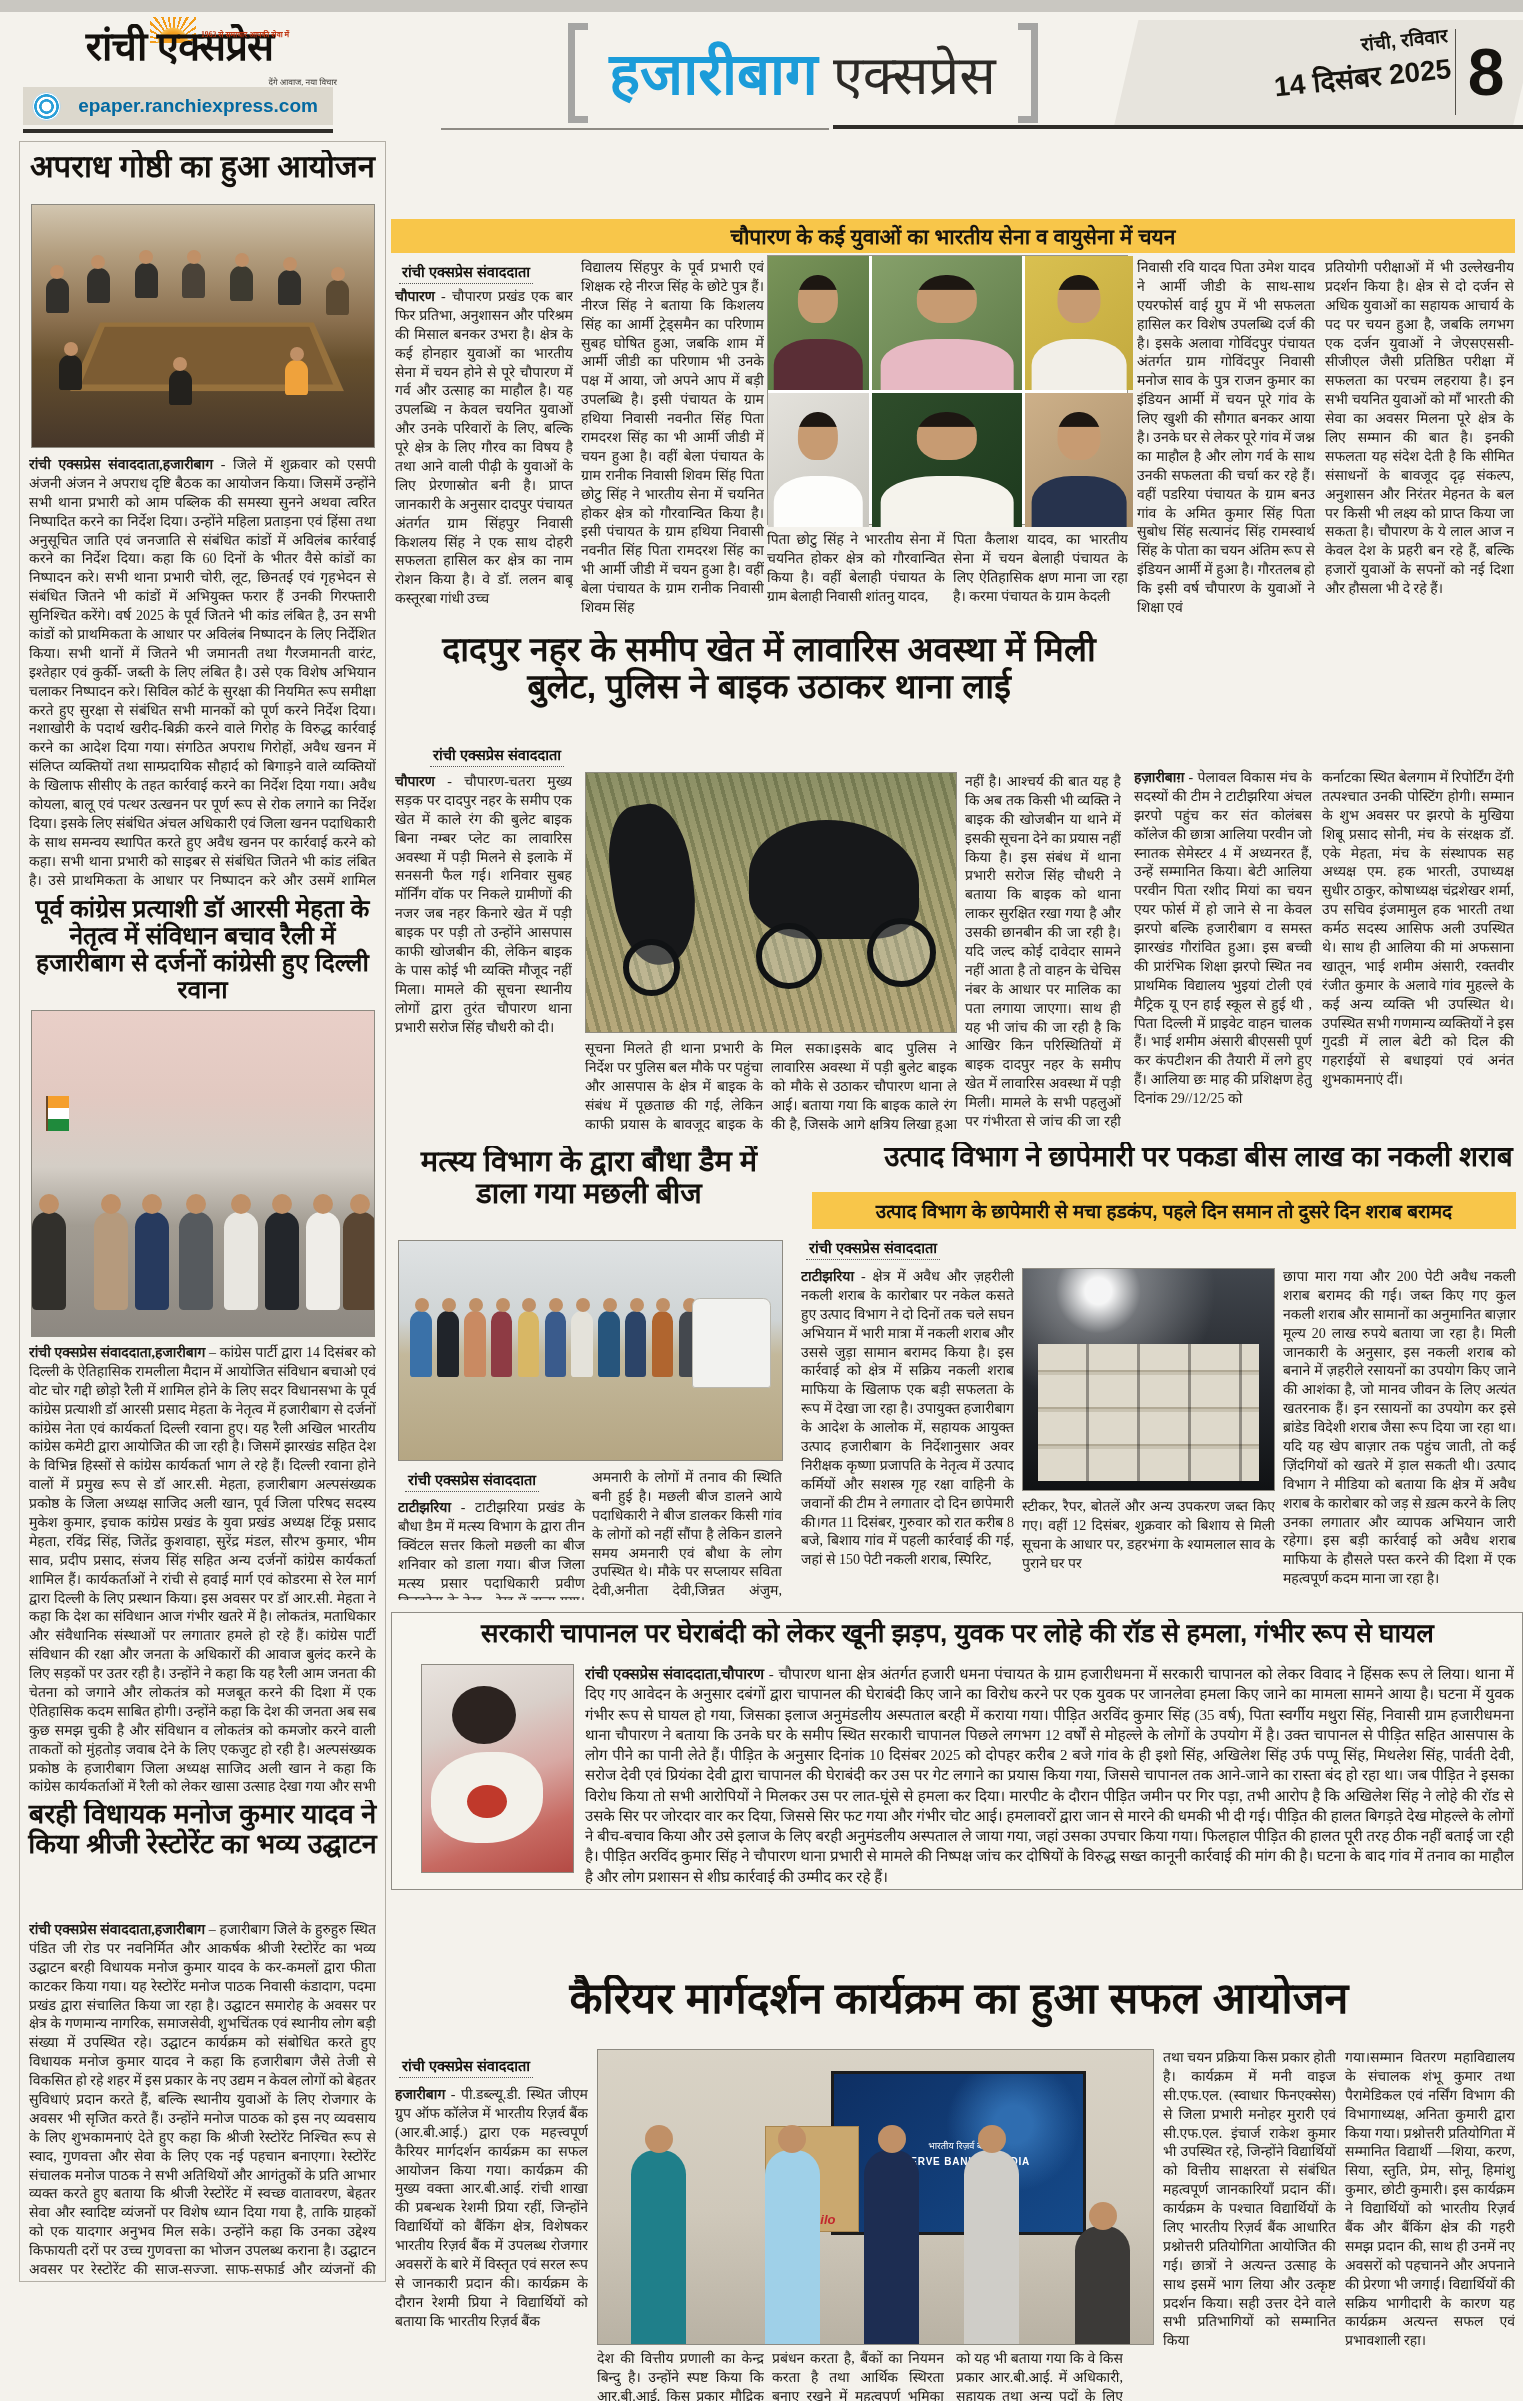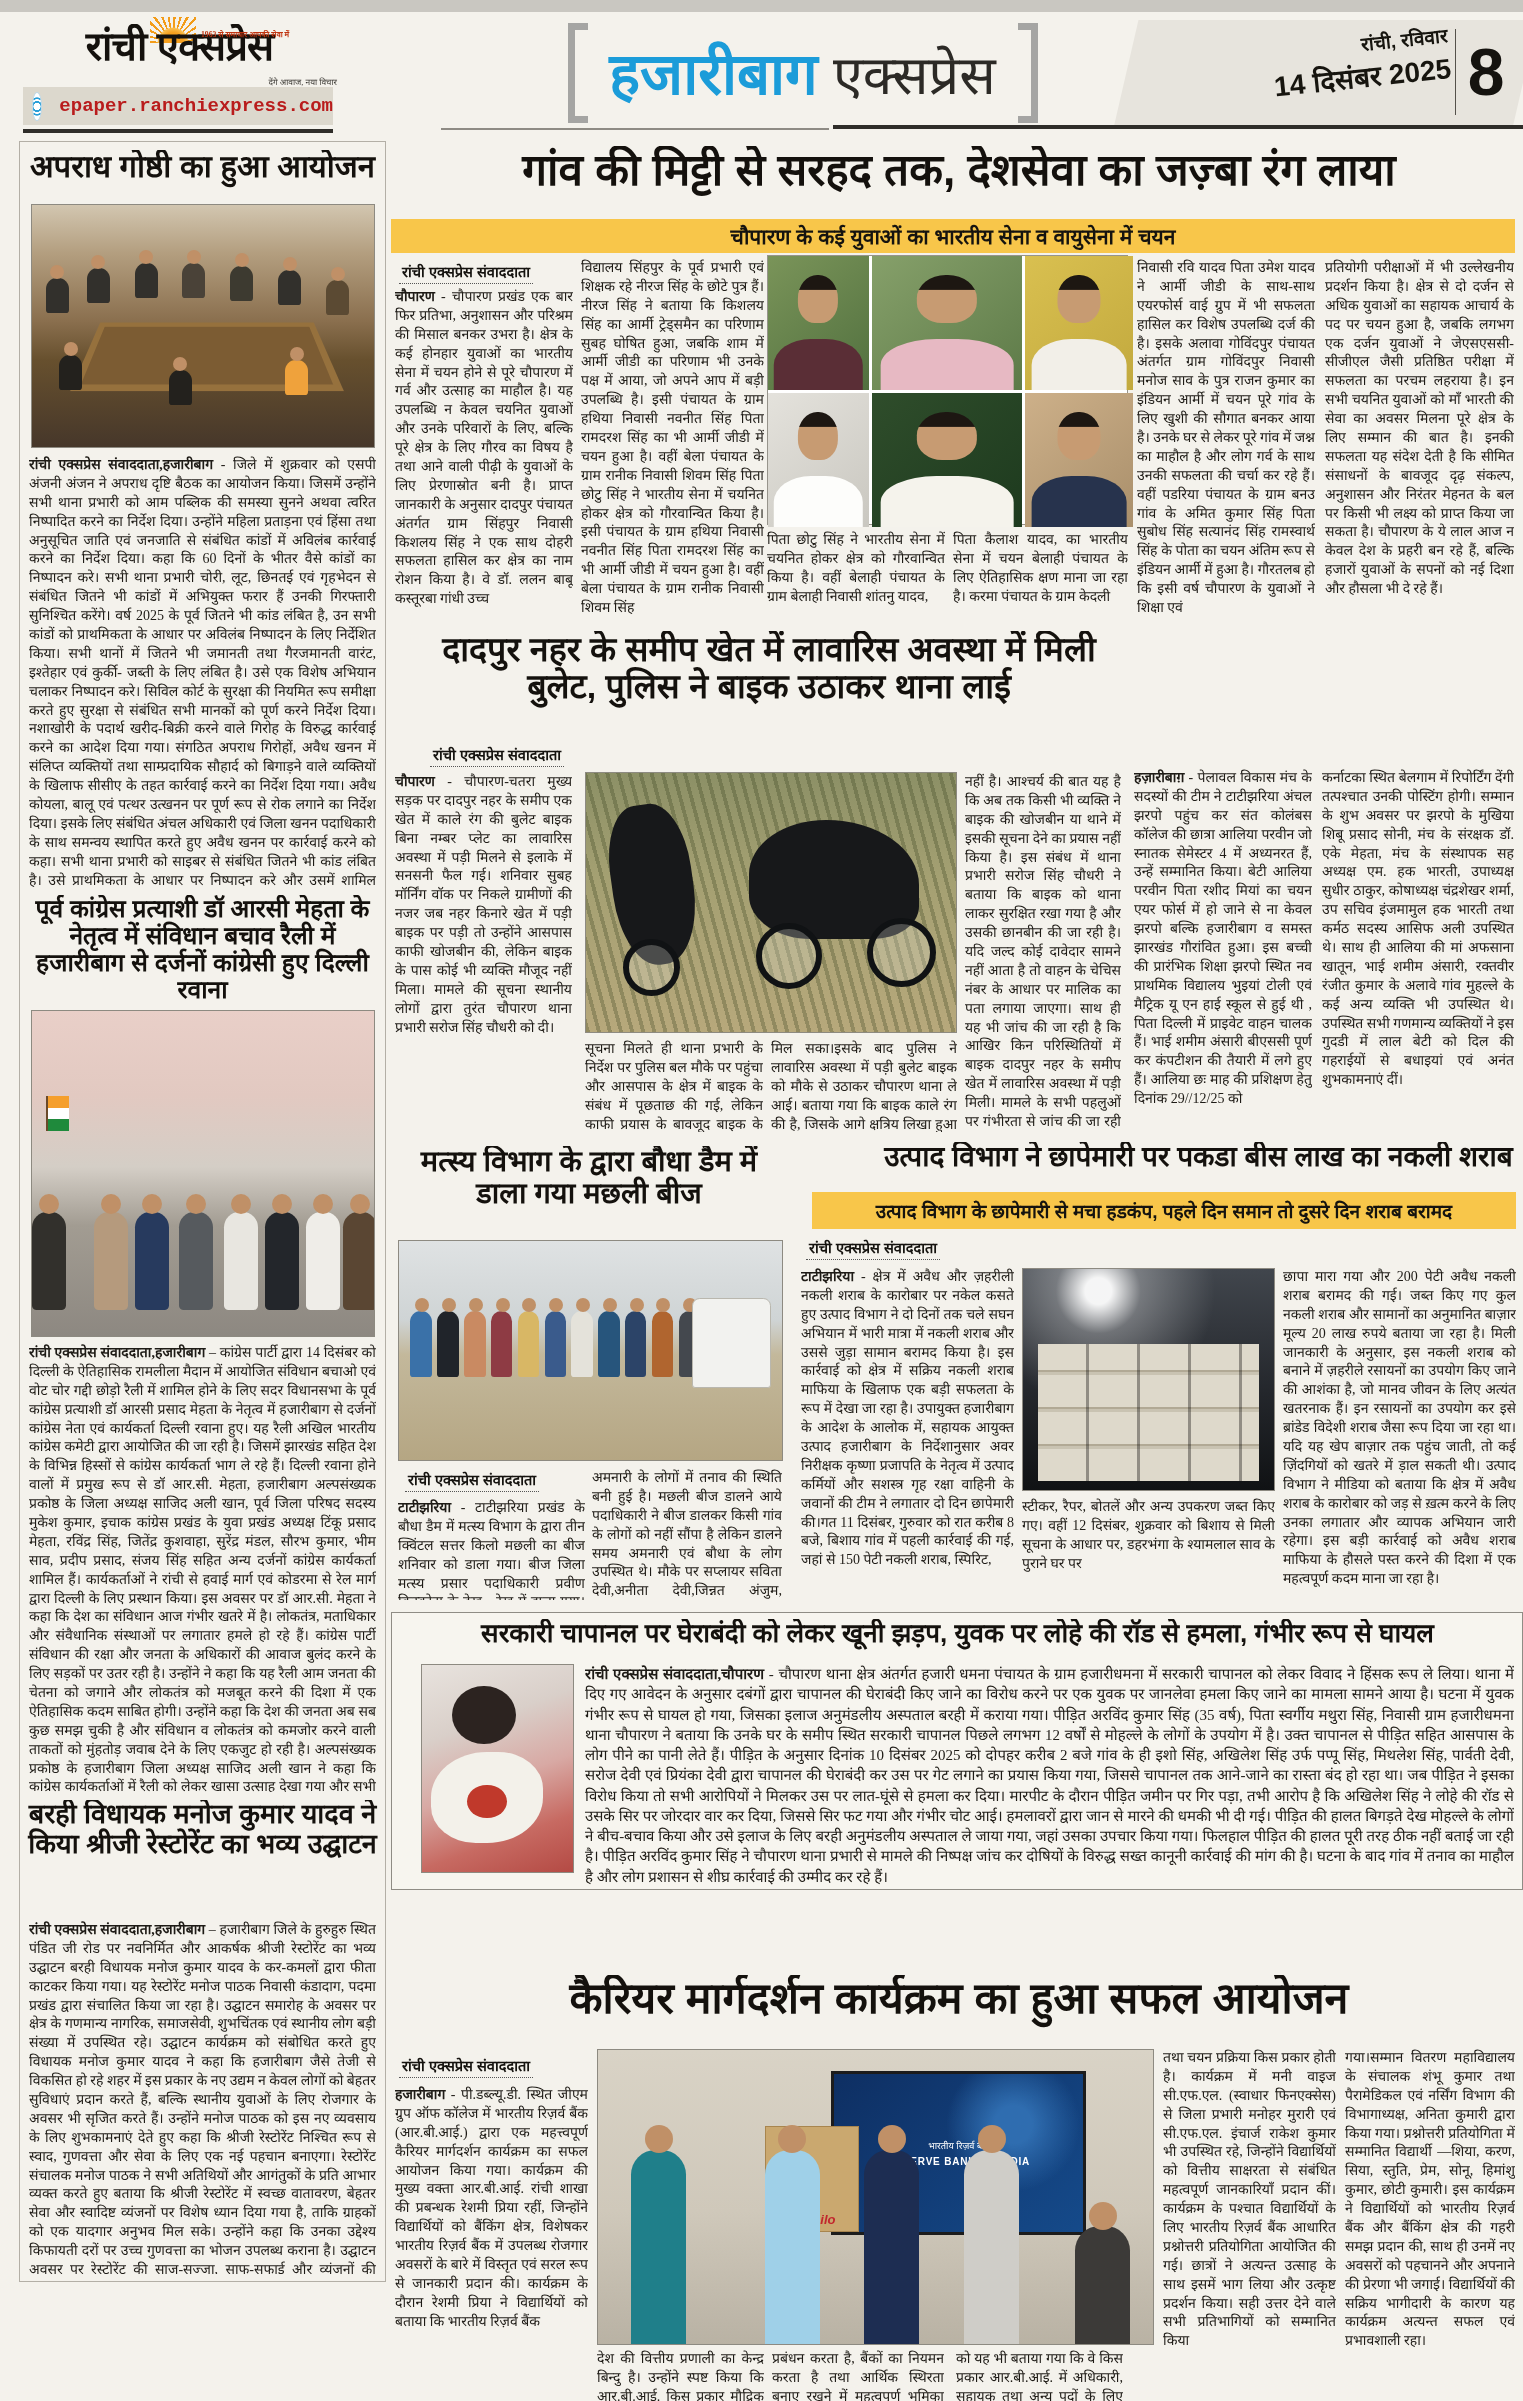--- a/index.html
+++ b/index.html
@@ -13,21 +13,21 @@
 .photo{position:absolute;overflow:hidden;border:0.8px solid #8d8a81;background:#cfcdc6}
 .band{background:#f8c64a;display:flex;align-items:center;justify-content:center;font-family:"Liberation Sans",sans-serif;font-weight:bold;overflow:hidden}
 .rule{position:absolute;background:#2f2d29}
 
 #logo-title{left:26px;top:12.3px;width:307px;font-size:40px;letter-spacing:-0.8px;text-align:center;z-index:2}
 #sun{left:150px;top:4.6px;width:46px;height:26px;background:radial-gradient(circle at 50% 100%,#f6a01e 0 30%,#f9bd4d 42%,transparent 46%),repeating-conic-gradient(from -90deg at 50% 100%,#f39c18 0 5deg,transparent 5deg 13deg);z-index:1}
 #logo-tagline{left:201px;top:17px;width:123px;font-size:7.7px;color:#c03410;font-weight:bold;z-index:3}
 #logo-subtext{left:230px;top:64px;width:107px;font-size:8.4px;color:#3c3a35;text-align:right;z-index:3}
 #epaper-bar{left:23px;top:75px;width:310px;height:38px;background:#dcd8cd;display:flex;align-items:center;gap:17px;padding-left:9.2px}
 #epaper-icon{width:29px;height:29px;border-radius:50%;border:1.5px solid #bfd9e8;background:radial-gradient(circle,#ffffff 24%,#2a9fd8 27% 37%,#ffffff 40% 50%,#2a9fd8 53% 63%,#ffffff 66%)}
-#epaper-url{font-family:Liberation Mono, monospace;font-weight:bold;font-size:19px;color:#b91c1c}
+#epaper-url{font-family:Liberation Sans, sans-serif;font-weight:bold;font-size:19px;color:#0369a1}
 #logo-rule{left:23px;top:117px;width:310px;height:3.8px}
 .brk{position:absolute;top:10.7px;width:20px;height:100px;border:7px solid #a5a5a3;background:transparent}
 .brk.l{left:568px;border-right:0}
 .brk.r{left:1018px;border-left:0}
 #edition{left:592px;top:20px;width:421px;display:flex;justify-content:center;align-items:baseline;gap:15.3px}
 #edition .blue{color:#1b9cd9;font-size:58px;font-family:"Liberation Sans",sans-serif;font-weight:900}
 #edition .blk{color:#2c2a26;font-size:54px;font-family:"Liberation Sans",sans-serif;font-weight:400}
 #hdr-right{left:1114px;top:7.7px;width:399px;height:106px;background:#e7e4dd;transform:skewX(-13deg);transform-origin:bottom left}
 #hdr-date{left:1220px;top:21.5px;width:230px;text-align:right;transform:rotate(-6deg);font-family:"Liberation Sans",sans-serif;font-weight:bold;color:#17150f}
 #hdr-date .l1{font-size:19px}
@@ -234,21 +234,20 @@
       <i class="p"></i>
       <i class="p"></i>
       <i class="p"></i>
       <i class="p"></i>
   </div>
   <p class="abs body-text" id="lb-body"><b class="lead">रांची एक्सप्रेस संवाददाता,हजारीबाग</b><span> – कांग्रेस पार्टी द्वारा 14 दिसंबर को दिल्ली के ऐतिहासिक रामलीला मैदान में आयोजित संविधान बचाओ एवं वोट चोर गद्दी छोड़ो रैली में शामिल होने के लिए सदर विधानसभा के पूर्व कांग्रेस प्रत्याशी डॉ आरसी प्रसाद मेहता के नेतृत्व में हजारीबाग से दर्जनों कांग्रेस नेता एवं कार्यकर्ता दिल्ली रवाना हुए। यह रैली अखिल भारतीय कांग्रेस कमेटी द्वारा आयोजित की जा रही है। जिसमें झारखंड सहित देश के विभिन्न हिस्सों से कांग्रेस कार्यकर्ता भाग ले रहे हैं। दिल्ली रवाना होने वालों में प्रमुख रूप से डॉ आर.सी. मेहता, हजारीबाग अल्पसंख्यक प्रकोष्ठ के जिला अध्यक्ष साजिद अली खान, पूर्व जिला परिषद सदस्य मुकेश कुमार, इचाक कांग्रेस प्रखंड के युवा प्रखंड अध्यक्ष टिंकू प्रसाद मेहता, रविंद्र सिंह, जितेंद्र कुशवाहा, सुरेंद्र मंडल, सौरभ कुमार, भीम साव, प्रदीप प्रसाद, संजय सिंह सहित अन्य दर्जनों कांग्रेस कार्यकर्ता शामिल हैं। कार्यकर्ताओं ने रांची से हवाई मार्ग एवं कोडरमा से रेल मार्ग द्वारा दिल्ली के लिए प्रस्थान किया। इस अवसर पर डॉ आर.सी. मेहता ने कहा कि देश का संविधान आज गंभीर खतरे में है। लोकतंत्र, मताधिकार और संवैधानिक संस्थाओं पर लगातार हमले हो रहे हैं। कांग्रेस पार्टी संविधान की रक्षा और जनता के अधिकारों की आवाज बुलंद करने के लिए सड़कों पर उतर रही है। उन्होंने ने कहा कि यह रैली आम जनता की चेतना को जगाने और लोकतंत्र को मजबूत करने की दिशा में एक ऐतिहासिक कदम साबित होगी। उन्होंने कहा कि देश की जनता अब सब कुछ समझ चुकी है और संविधान व लोकतंत्र को कमजोर करने वाली ताकतों को मुंहतोड़ जवाब देने के लिए एकजुट हो रही है। अल्पसंख्यक प्रकोष्ठ के हजारीबाग जिला अध्यक्ष साजिद अली खान ने कहा कि कांग्रेस कार्यकर्ताओं में रैली को लेकर खासा उत्साह देखा गया और सभी ने बड़ी संख्या में भाग लेकर कार्यक्रम को सफल बनाने का संकल्प लिया। रामलीला मैदान में लाखो लाख की संख्या में लोग उपस्थित हो कर संविधान को बचाने का प्रयास करेंगे।</span></p>
 
   <h2 class="abs hl" id="lc-head">बरही विधायक मनोज कुमार यादव ने किया श्रीजी रेस्टोरेंट का भव्य उद्घाटन</h2>
   <p class="abs body-text" id="lc-body"><b class="lead">रांची एक्सप्रेस संवाददाता,हजारीबाग</b><span> – हजारीबाग जिले के हुरुहुरु स्थित पंडित जी रोड पर नवनिर्मित और आकर्षक श्रीजी रेस्टोरेंट का भव्य उद्घाटन बरही विधायक मनोज कुमार यादव के कर-कमलों द्वारा फीता काटकर किया गया। यह रेस्टोरेंट मनोज पाठक निवासी कंडादाग, पदमा प्रखंड द्वारा संचालित किया जा रहा है। उद्घाटन समारोह के अवसर पर क्षेत्र के गणमान्य नागरिक, समाजसेवी, शुभचिंतक एवं स्थानीय लोग बड़ी संख्या में उपस्थित रहे। उद्घाटन कार्यक्रम को संबोधित करते हुए विधायक मनोज कुमार यादव ने कहा कि हजारीबाग जैसे तेजी से विकसित हो रहे शहर में इस प्रकार के नए उद्यम न केवल लोगों को बेहतर सुविधाएं प्रदान करते हैं, बल्कि स्थानीय युवाओं के लिए रोजगार के अवसर भी सृजित करते हैं। उन्होंने मनोज पाठक को इस नए व्यवसाय के लिए शुभकामनाएं देते हुए कहा कि श्रीजी रेस्टोरेंट निश्चित रूप से स्वाद, गुणवत्ता और सेवा के लिए एक नई पहचान बनाएगा। रेस्टोरेंट संचालक मनोज पाठक ने सभी अतिथियों और आगंतुकों के प्रति आभार व्यक्त करते हुए बताया कि श्रीजी रेस्टोरेंट में स्वच्छ वातावरण, बेहतर सेवा और स्वादिष्ट व्यंजनों पर विशेष ध्यान दिया गया है, ताकि ग्राहकों को एक यादगार अनुभव मिल सके। उन्होंने कहा कि उनका उद्देश्य किफायती दरों पर उच्च गुणवत्ता का भोजन उपलब्ध कराना है। उद्घाटन अवसर पर रेस्टोरेंट की साज-सज्जा, साफ-सफाई और व्यंजनों की गुणवत्ता ने सभी का ध्यान आकर्षित किया। अंत में सभी ने मनोज पाठक को उनके नए सफर के लिए शुभकामनाएं दीं और विश्वास जताया कि श्रीजी रेस्टोरेंट जल्द ही हजारीबाग का एक प्रमुख फूड हब बनकर उभरेगा।</span></p>
 
-  <h2 class="abs hl" id="mn-head">गांव की मिट्टी से सरहद तक, देशसेवा का जज़्बा रंग लाया</h2>
   <div class="abs band" id="mn-band">चौपारण के कई युवाओं का भारतीय सेना व वायुसेना में चयन</div>
   <span class="abs byline" id="mn-byline">रांची एक्सप्रेस संवाददाता</span>
   <p class="abs body-text" id="mn-c1"><b class="lead">चौपारण</b><span> - चौपारण प्रखंड एक बार फिर प्रतिभा, अनुशासन और परिश्रम की मिसाल बनकर उभरा है। क्षेत्र के कई होनहार युवाओं का भारतीय सेना में चयन होने से पूरे चौपारण में गर्व और उत्साह का माहौल है। यह उपलब्धि न केवल चयनित युवाओं और उनके परिवारों के लिए, बल्कि पूरे क्षेत्र के लिए गौरव का विषय है तथा आने वाली पीढ़ी के युवाओं के लिए प्रेरणास्रोत बनी है। प्राप्त जानकारी के अनुसार दादपुर पंचायत अंतर्गत ग्राम सिंहपुर निवासी किशलय सिंह ने एक साथ दोहरी सफलता हासिल कर क्षेत्र का नाम रोशन किया है। वे डॉ. ललन बाबू कस्तूरबा गांधी उच्च</span></p>
   <p class="abs body-text" id="mn-c2">विद्यालय सिंहपुर के पूर्व प्रभारी एवं शिक्षक रहे नीरज सिंह के छोटे पुत्र हैं। नीरज सिंह ने बताया कि किशलय सिंह का आर्मी ट्रेड्समैन का परिणाम सुबह घोषित हुआ, जबकि शाम में आर्मी जीडी का परिणाम भी उनके पक्ष में आया, जो अपने आप में बड़ी उपलब्धि है। इसी पंचायत के ग्राम हथिया निवासी नवनीत सिंह पिता रामदरश सिंह का भी आर्मी जीडी में चयन हुआ है। वहीं बेला पंचायत के ग्राम रानीक निवासी शिवम सिंह पिता छोटु सिंह ने भारतीय सेना में चयनित होकर क्षेत्र को गौरवान्वित किया है।इसी पंचायत के ग्राम हथिया निवासी नवनीत सिंह पिता रामदरश सिंह का भी आर्मी जीडी में चयन हुआ है। वहीं बेला पंचायत के ग्राम रानीक निवासी शिवम सिंह</p>
   <div id="pgrid">
     <div class="portrait pt1"></div>
     <div class="portrait pt2"></div>
     <div class="portrait pt3"></div>
     <div class="portrait pt4"></div>
     <div class="portrait pt5"></div>

